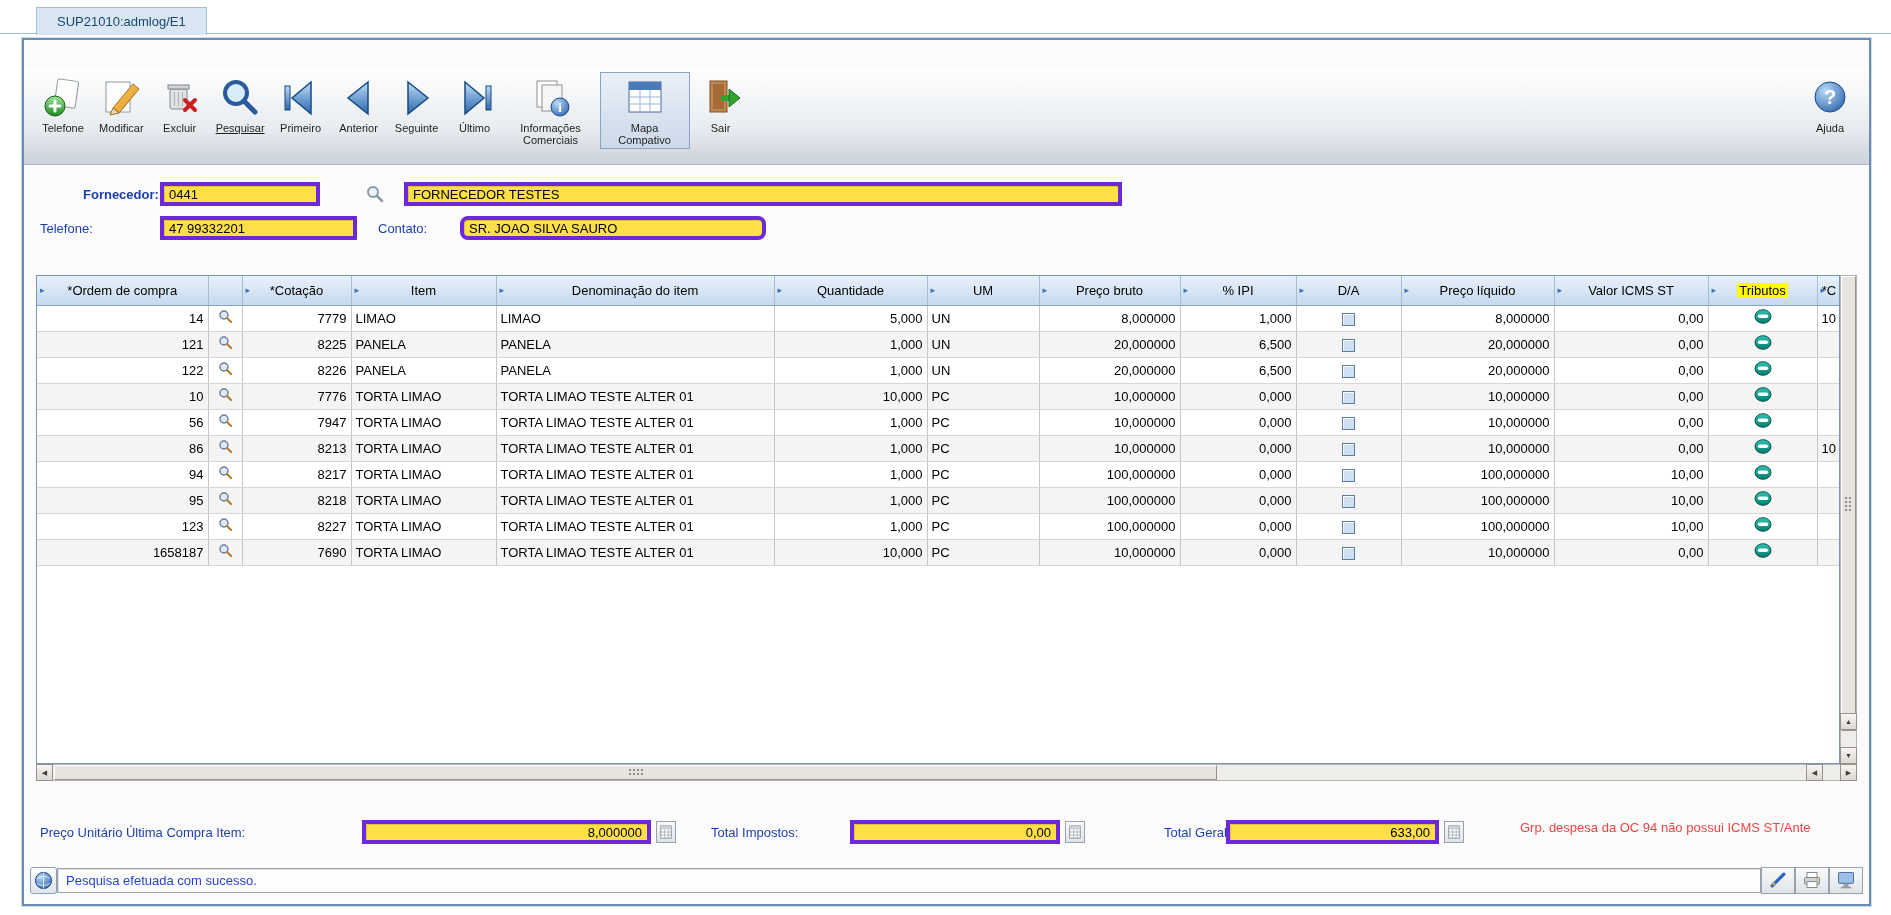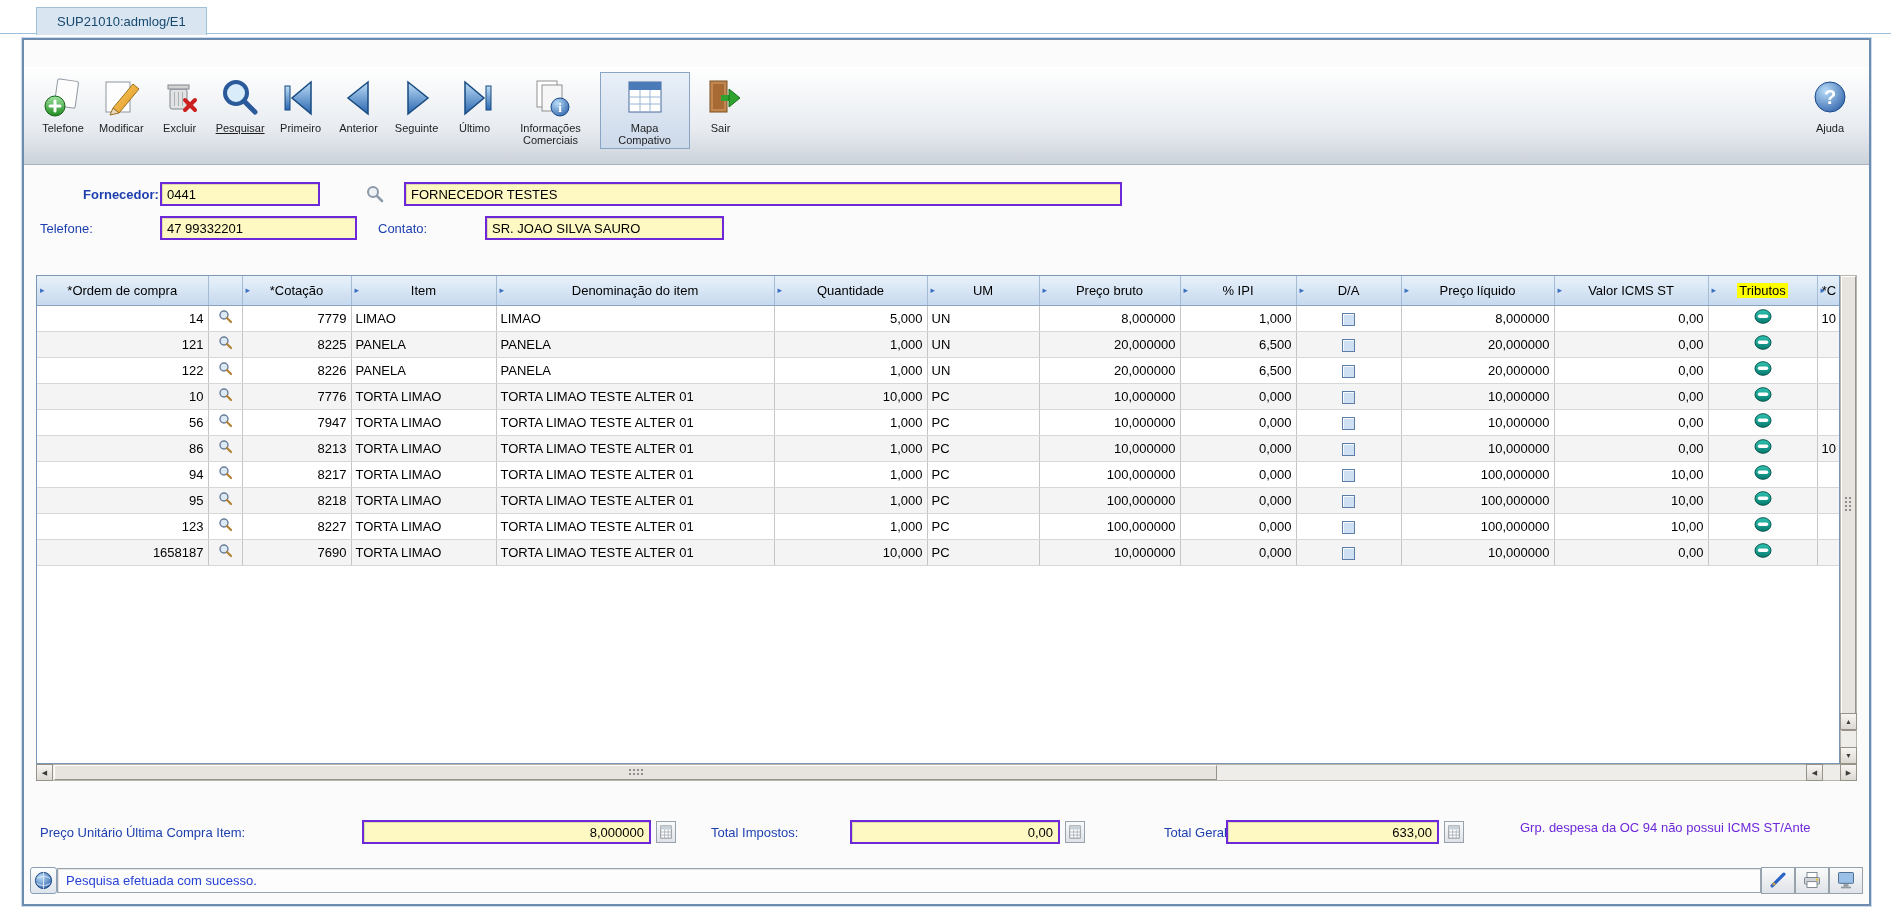--- a/index.html
+++ b/index.html
@@ -38,21 +38,21 @@
   .tb-btn .tb-icon { width:44px; height:44px; display:block; }
   .tb-btn .tb-icon svg { width:44px; height:44px; }
   .tb-label { font-size:11px; color:#1d1d1d; line-height:12px; text-align:center; max-width:80px; margin-top:2px; }
   .tb-label.u { text-decoration:underline; }
   .tb-btn.pressed { background:linear-gradient(#e9f0f8,#ccd9ea); border:1px solid #8aa4c4; }
   .tb-btn.help { position:absolute; right:8px; top:5px; }
 
   
   .flabel { position:absolute; font-size:13px; color:#1d3fae; white-space:nowrap; }
   .flabel.b { font-weight:bold; }
-  .field { position:absolute; height:24px; background:#fef9c3; border:2px solid #6d28d9;
+  .field { position:absolute; height:24px; background:#fde047; border:4px solid #6d28d9;
            box-shadow:inset 1px 1px 0 rgba(0,0,0,.12); font-family:"Liberation Sans",sans-serif;
            font-size:13px; color:#000; padding:0 5px; }
   .field.num { text-align:right; }
   .mini-btn { position:absolute; width:20px; height:22px; background:linear-gradient(#fafafa,#dfe3e8);
               border:1px solid #98a2ac; display:flex; align-items:center; justify-content:center; }
 
   
   .grid-wrap { position:absolute; left:12px; top:235px; width:1821px; height:506px; }
   .grid-main { position:absolute; left:0; top:0; width:1804px; height:489px; background:#ffffff;
                border:1px solid #7a96b6; overflow:hidden; }
@@ -88,21 +88,21 @@
   .sb.hleft { left:-1px; top:-1px; }
   .sb.hr1   { right:33px; top:-1px; }
   .sb.hr2   { right:-1px; top:-1px; }
   .grip-h { width:16px; height:9px; background-image:radial-gradient(#8f8f8f 1px, transparent 1.3px);
             background-size:4px 4px; }
   .grip-v { width:9px; height:16px; background-image:radial-gradient(#8f8f8f 1px, transparent 1.3px);
             background-size:4px 4px; }
 
   
   .footer-row { position:absolute; left:0; right:0; top:778px; height:30px; }
-  .fmsg { position:absolute; left:1496px; top:2px; width:344px; font-size:13px; color:#6d28d9;
+  .fmsg { position:absolute; left:1496px; top:2px; width:344px; font-size:13px; color:#ef4444;
           white-space:nowrap; overflow:hidden; }
 
   
   .status-bar { position:absolute; left:6px; right:6px; bottom:10px; height:28px;
                 display:flex; align-items:center; }
   .globe-btn { width:27px; height:27px; border:1px solid #8aa0b8; border-radius:3px;
                background:linear-gradient(#fdfdfd,#dde4ec); display:flex; align-items:center; justify-content:center; }
   .status-field { flex:1; height:25px; background:#fdfdfd; border:1px solid #9aa4ae;
                   box-shadow:inset 1px 1px 0 rgba(0,0,0,.1); display:flex; align-items:center;
                   padding:0 8px; font-size:13px; color:#2742d6; }
@@ -287,21 +287,21 @@
       <svg width="18" height="18" viewBox="0 0 18 18">
           <circle cx="7" cy="7" r="5" fill="#eef2f6" stroke="#8a9aa8" stroke-width="2"></circle>
           <line x1="11" y1="11" x2="16" y2="16" stroke="#8a9aa8" stroke-width="2.5" stroke-linecap="round"></line>
         </svg>
     </span>
     <input class="field" style="left: 380px; top: 142px; width: 718px;" readonly="" value="FORNECEDOR TESTES">
 
     <span class="flabel" style="left:16px; top:181px;">Telefone:</span>
     <input class="field" style="left: 136px; top: 176px; width: 197px;" readonly="" value="47 99332201">
     <span class="flabel" style="left:354px; top:181px;">Contato:</span>
-    <input class="field" style="left: 461px; top: 176px; width: 239px;" readonly="" value="SR. JOAO SILVA SAURO">
+    <input class="field" style="left: 436px; top: 176px; width: 306px; border-radius: 8px;" readonly="" value="SR. JOAO SILVA SAURO">
 
     <div class="grid-wrap">
       <div class="grid-main">
         <table class="grid">
           <colgroup>
             <col style="width:171px">
               <col style="width:34px">
               <col style="width:109px">
               <col style="width:145px">
             <col style="width:278px">

